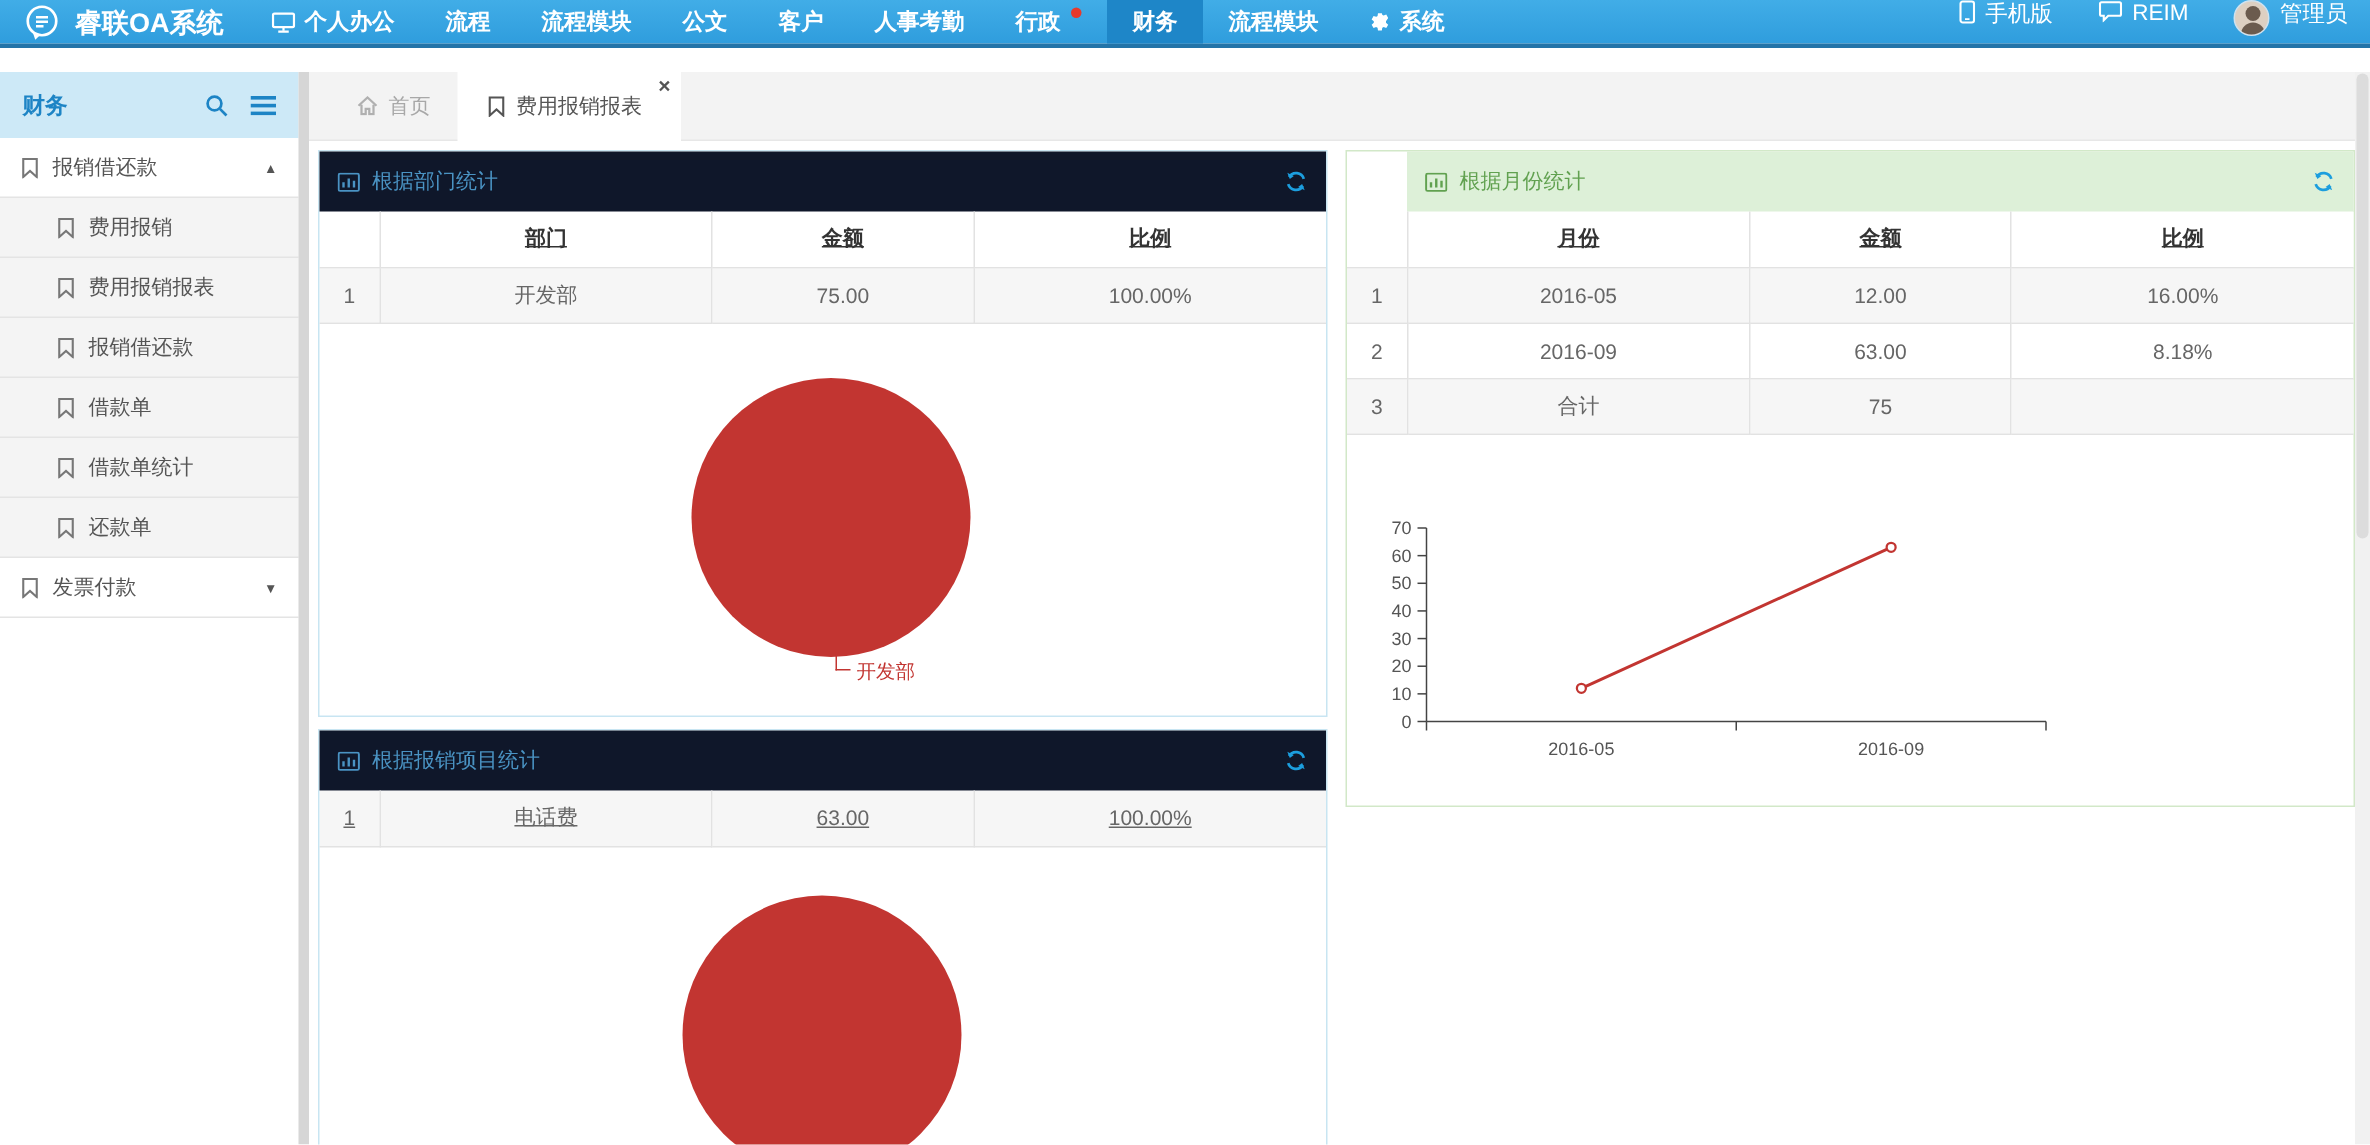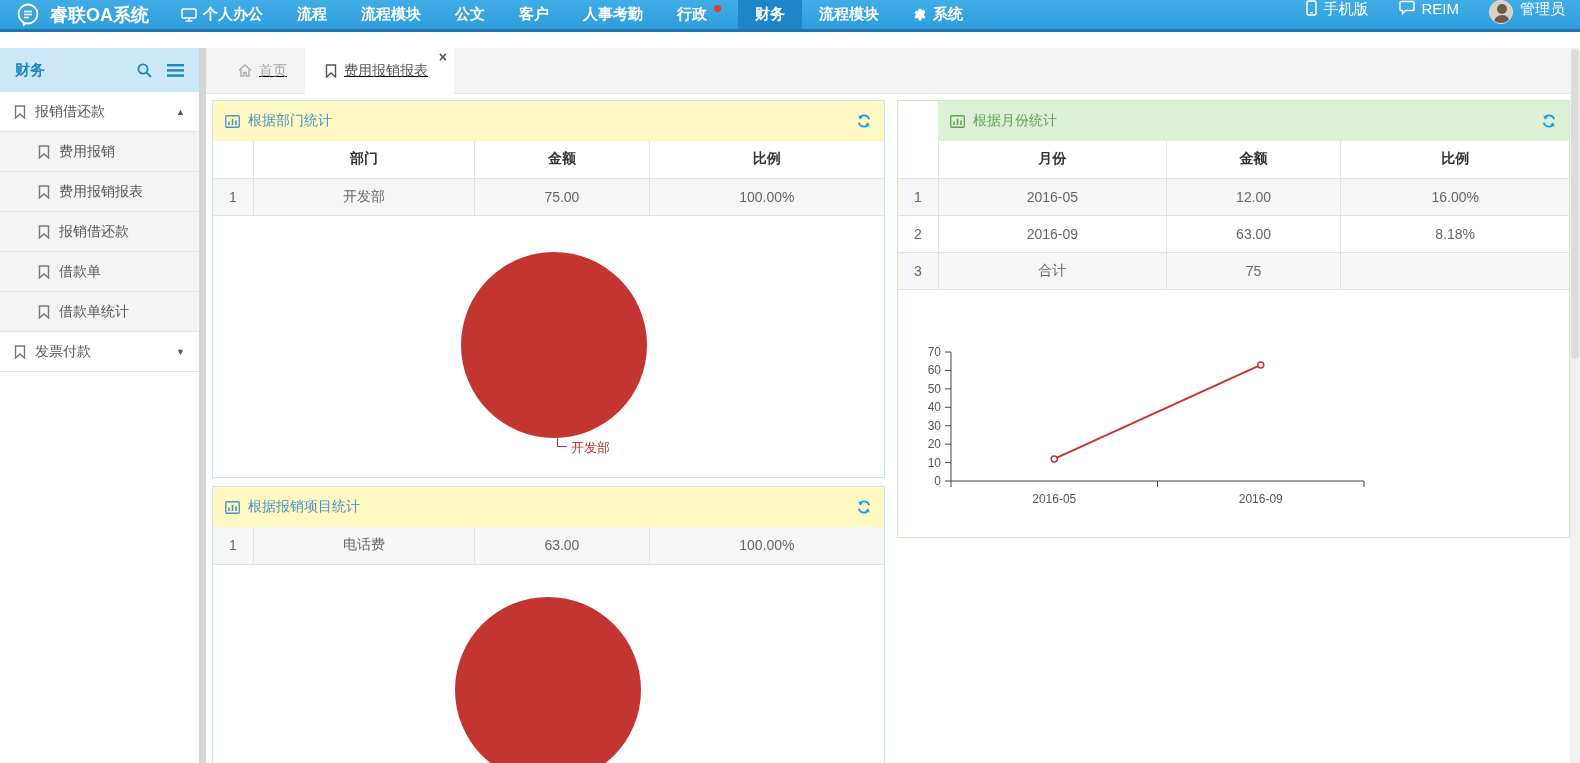--- a/index.html
+++ b/index.html
@@ -25,44 +25,44 @@
   
   .sidebar { position:absolute; top:48px; left:0; width:199px; bottom:0; background:#fff; }
   .sb-header { height:44px; background:#cde9f7; color:#1d84c5; display:flex; align-items:center; gap:14px; padding:0 15px; font-size:15px; font-weight:bold; }
   .sb-header .sp { flex:1; }
   .sb-item { height:40px; display:flex; align-items:center; gap:9px; padding:0 14px; border-bottom:1px solid #e4e4e4; color:#555; font-size:14px; background:#fff; cursor:pointer; }
   .sb-item .caret { margin-left:auto; font-size:9px; color:#555; }
   .sb-item.child { padding-left:38px; background:#f4f4f4; }
   .divider { position:absolute; top:48px; left:199px; width:7px; bottom:0; background:#d6d6d6; }
 
   
-  .tabbar { position:absolute; top:48px; left:206px; right:10px; height:46px; background:#f3f3f3; border-bottom:1px solid #e7e7e7; display:flex;text-decoration:underline; }
+  .tabbar { position:absolute; top:48px; left:206px; right:10px; height:46px; background:#f3f3f3; border-bottom:1px solid #e7e7e7; display:flex; }
   .tab { display:flex; align-items:center; gap:7px; padding:0 18px; font-size:14px; color:#a8a8a8; cursor:pointer; }
   .tab.home { margin-left:14px; }
   .tab.active { background:#fff; color:#555; position:relative; height:46px; padding:0 26px 0 20px; }
   .tab .close { position:absolute; top:2px; right:7px; font-size:14px; font-weight:bold; color:#555; line-height:14px; }
 
   
   .content { position:absolute; top:94px; left:206px; right:10px; bottom:0; background:#fff; }
   .panel { position:absolute; border:1px solid; background:#fff; }
   .p-info { border-color:#c8e5f2; }
   .p-success { border-color:#d2e8c8; }
   .panel-heading { height:40px; display:flex; align-items:center; gap:8px; padding:0 12px; font-size:14px; }
-  .p-info > .panel-heading { background:#fef9c3; color:#4a93c3; }
+  .p-info > .panel-heading { background:#0f172a; color:#4a93c3; }
   .p-success > .panel-heading { background:#ddf0d8; color:#61a150;margin-left:40px; }
   .refresh { margin-left:auto; display:flex; align-items:center; color:#1c9ede; cursor:pointer; }
 
   table { width:100%; border-collapse:collapse; table-layout:fixed; }
   th,td { border:1px solid #e2e2e2; height:37px; text-align:center; font-size:14px; padding:0 4px; overflow:hidden; }
   th { color:#333; font-weight:bold; background:#fff; }
   td { color:#666; }
   tr.striped td { background:#f6f6f6; }
   table tr > *:first-child { border-left:0; }
   table tr > *:last-child { border-right:0; }
-  table tr:first-child > * { border-top:0; }
+  table tr:first-child > * { border-top:0;text-decoration:underline; }
 
   .pie-area { position:relative; }
   .pie-circle { position:absolute; width:186px; height:186px; border-radius:50%; background:#c23531; }
   .pie-leader { position:absolute; width:10px; height:13px; border-left:1px solid #c23531; border-bottom:1px solid #c23531; }
   .pie-label { position:absolute; color:#c23531; font-size:13px; }
 
   #panel-dept  { left:6px;  top:6px;   width:673px; height:378px; }
   #panel-month { left:691px; top:6px;  width:673px; height:438px; }
   #panel-item  { left:6px;  top:392px; width:673px; height:690px; }
   #panel-dept .pie-area { height:262px; }
@@ -226,20 +226,28 @@
       </span>
     <span>借款单</span>
   </div>
   <div class="sb-item child">
     <span class="icon">
         <svg width="12" height="14" viewBox="0 0 12 14">
           <path d="M1.5 1 h9 v12 l-4.5 -4 l-4.5 4 z" fill="none" stroke="#777" stroke-width="1.4"></path>
         </svg>
       </span>
     <span>借款单统计</span>
+  </div>
+  <div class="sb-item child">
+    <span class="icon">
+        <svg width="12" height="14" viewBox="0 0 12 14">
+          <path d="M1.5 1 h9 v12 l-4.5 -4 l-4.5 4 z" fill="none" stroke="#777" stroke-width="1.4"></path>
+        </svg>
+      </span>
+    <span>还款单</span>
   </div>
   <div class="sb-item">
     <span class="icon">
         <svg width="12" height="14" viewBox="0 0 12 14">
           <path d="M1.5 1 h9 v12 l-4.5 -4 l-4.5 4 z" fill="none" stroke="#777" stroke-width="1.4"></path>
         </svg>
       </span>
     <span>发票付款</span>
     <span class="caret">▼</span>
   </div>

